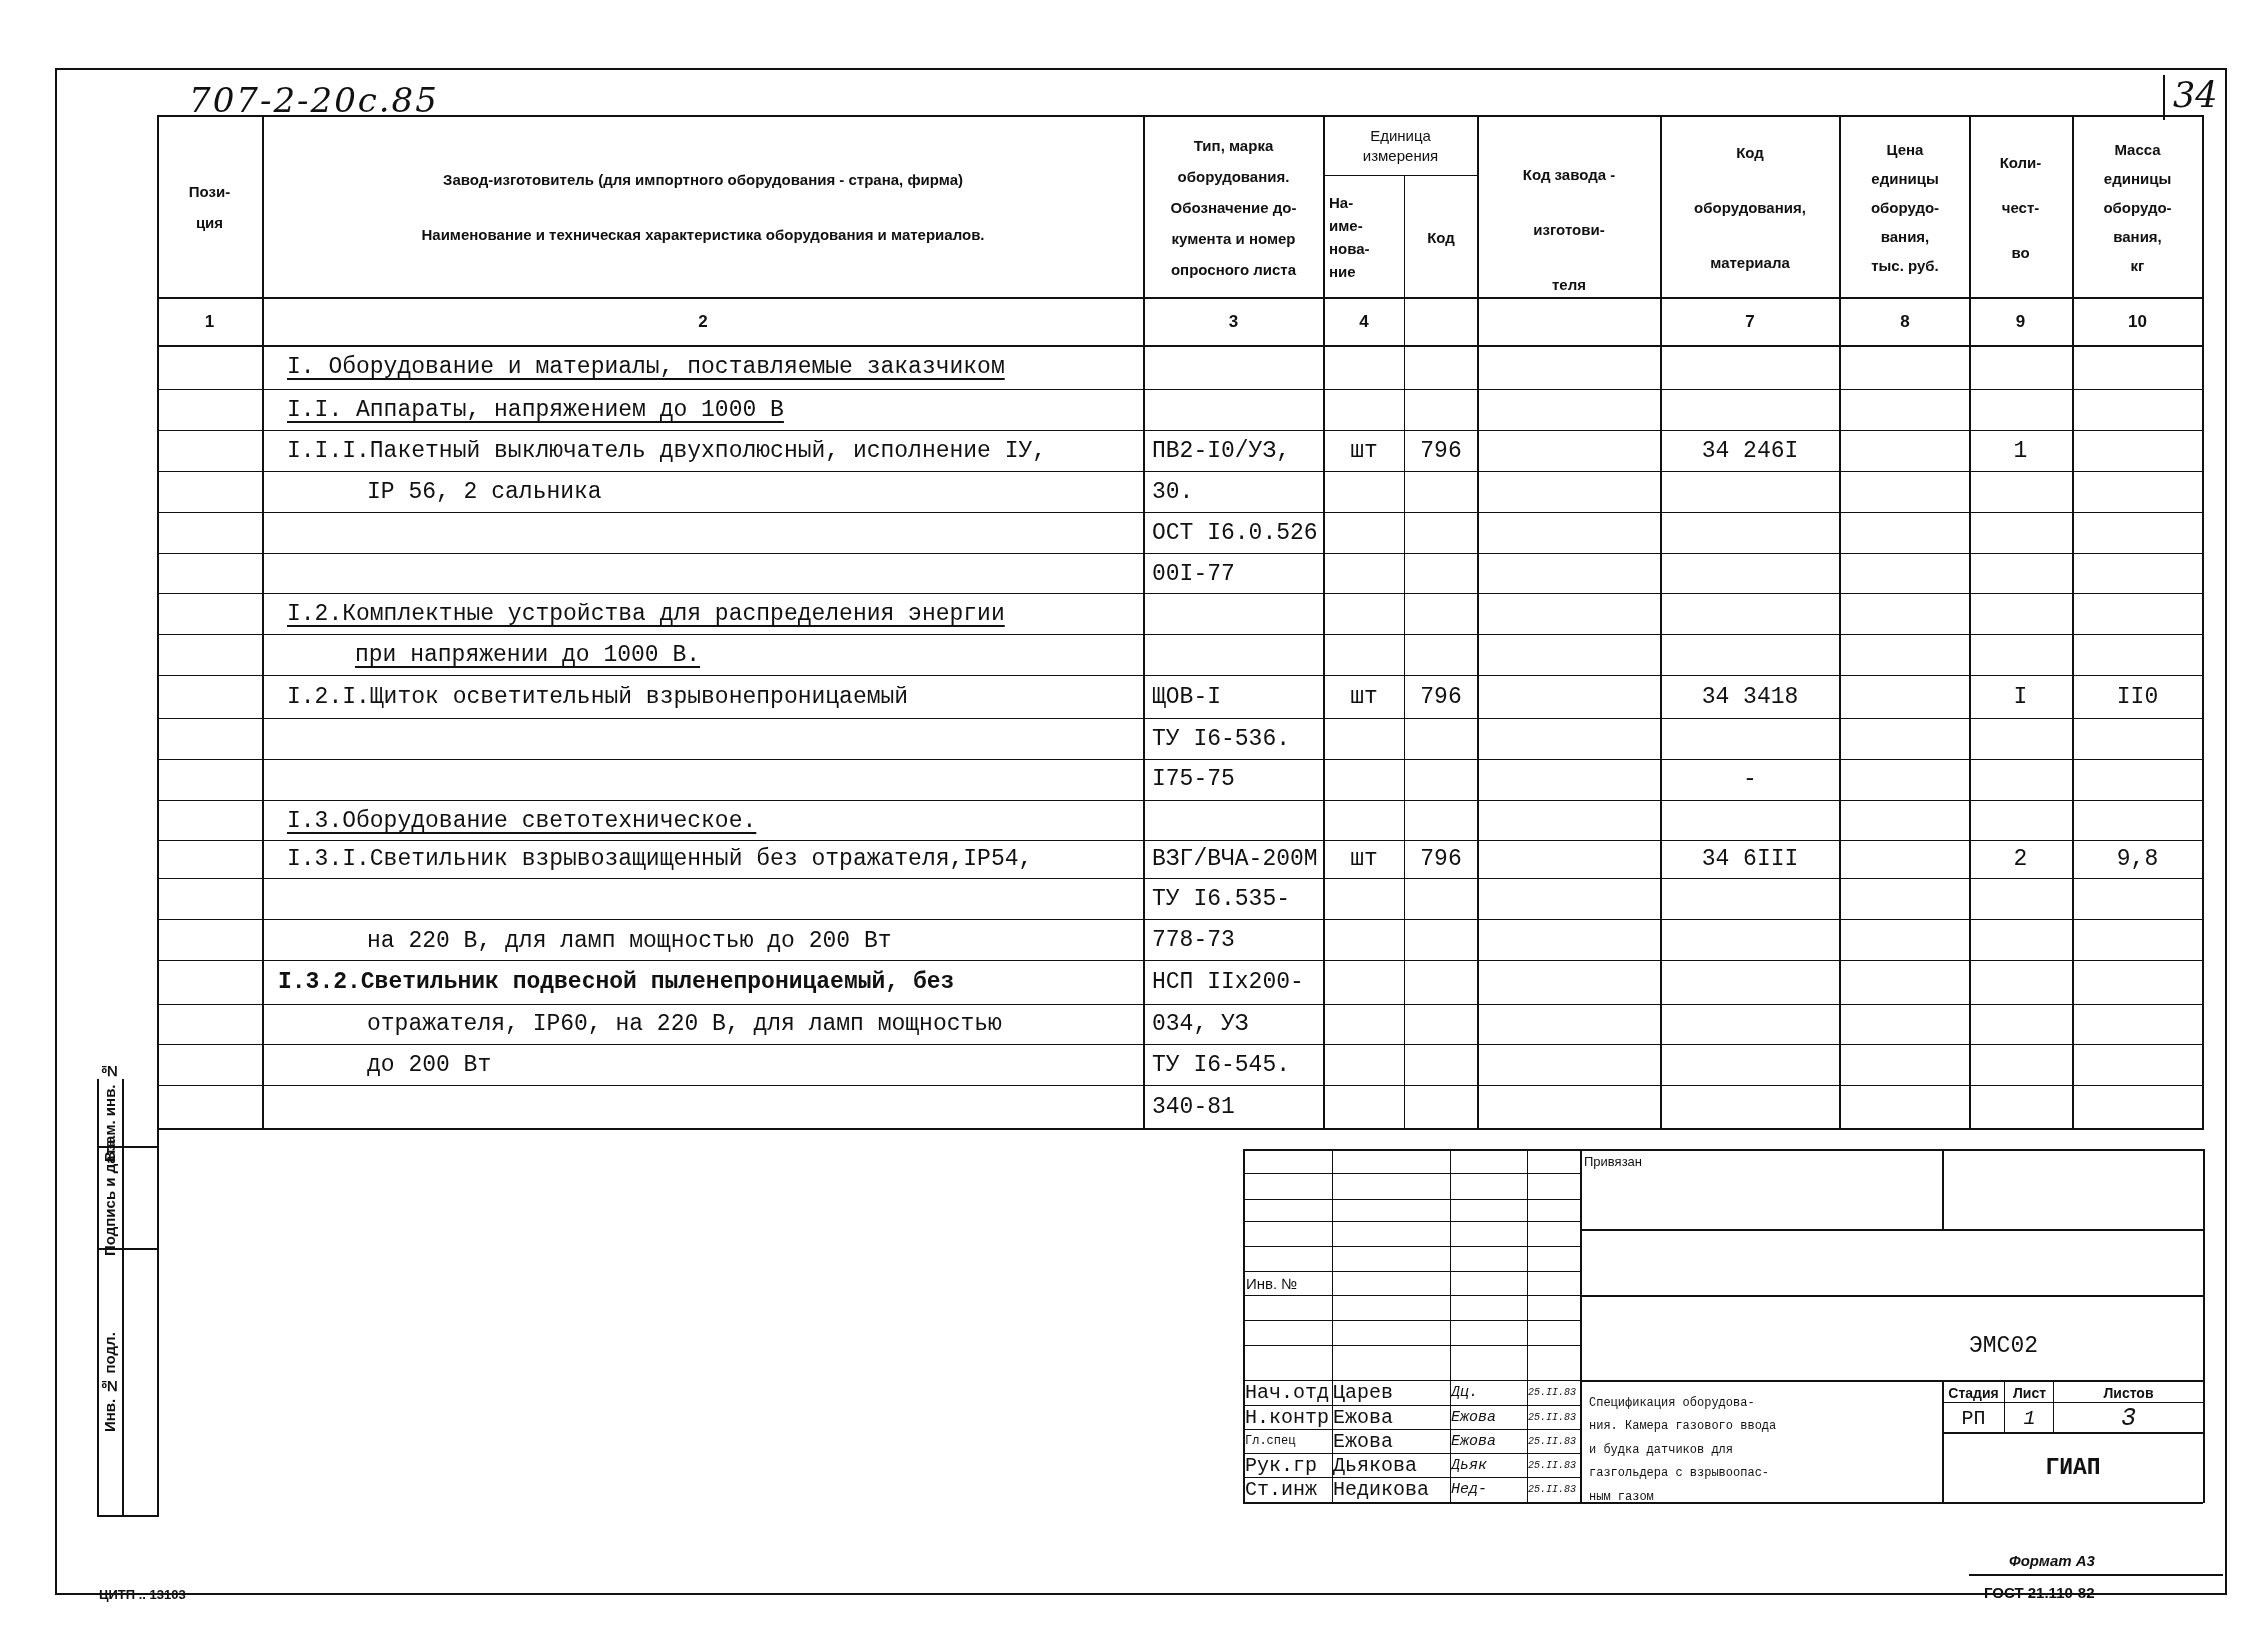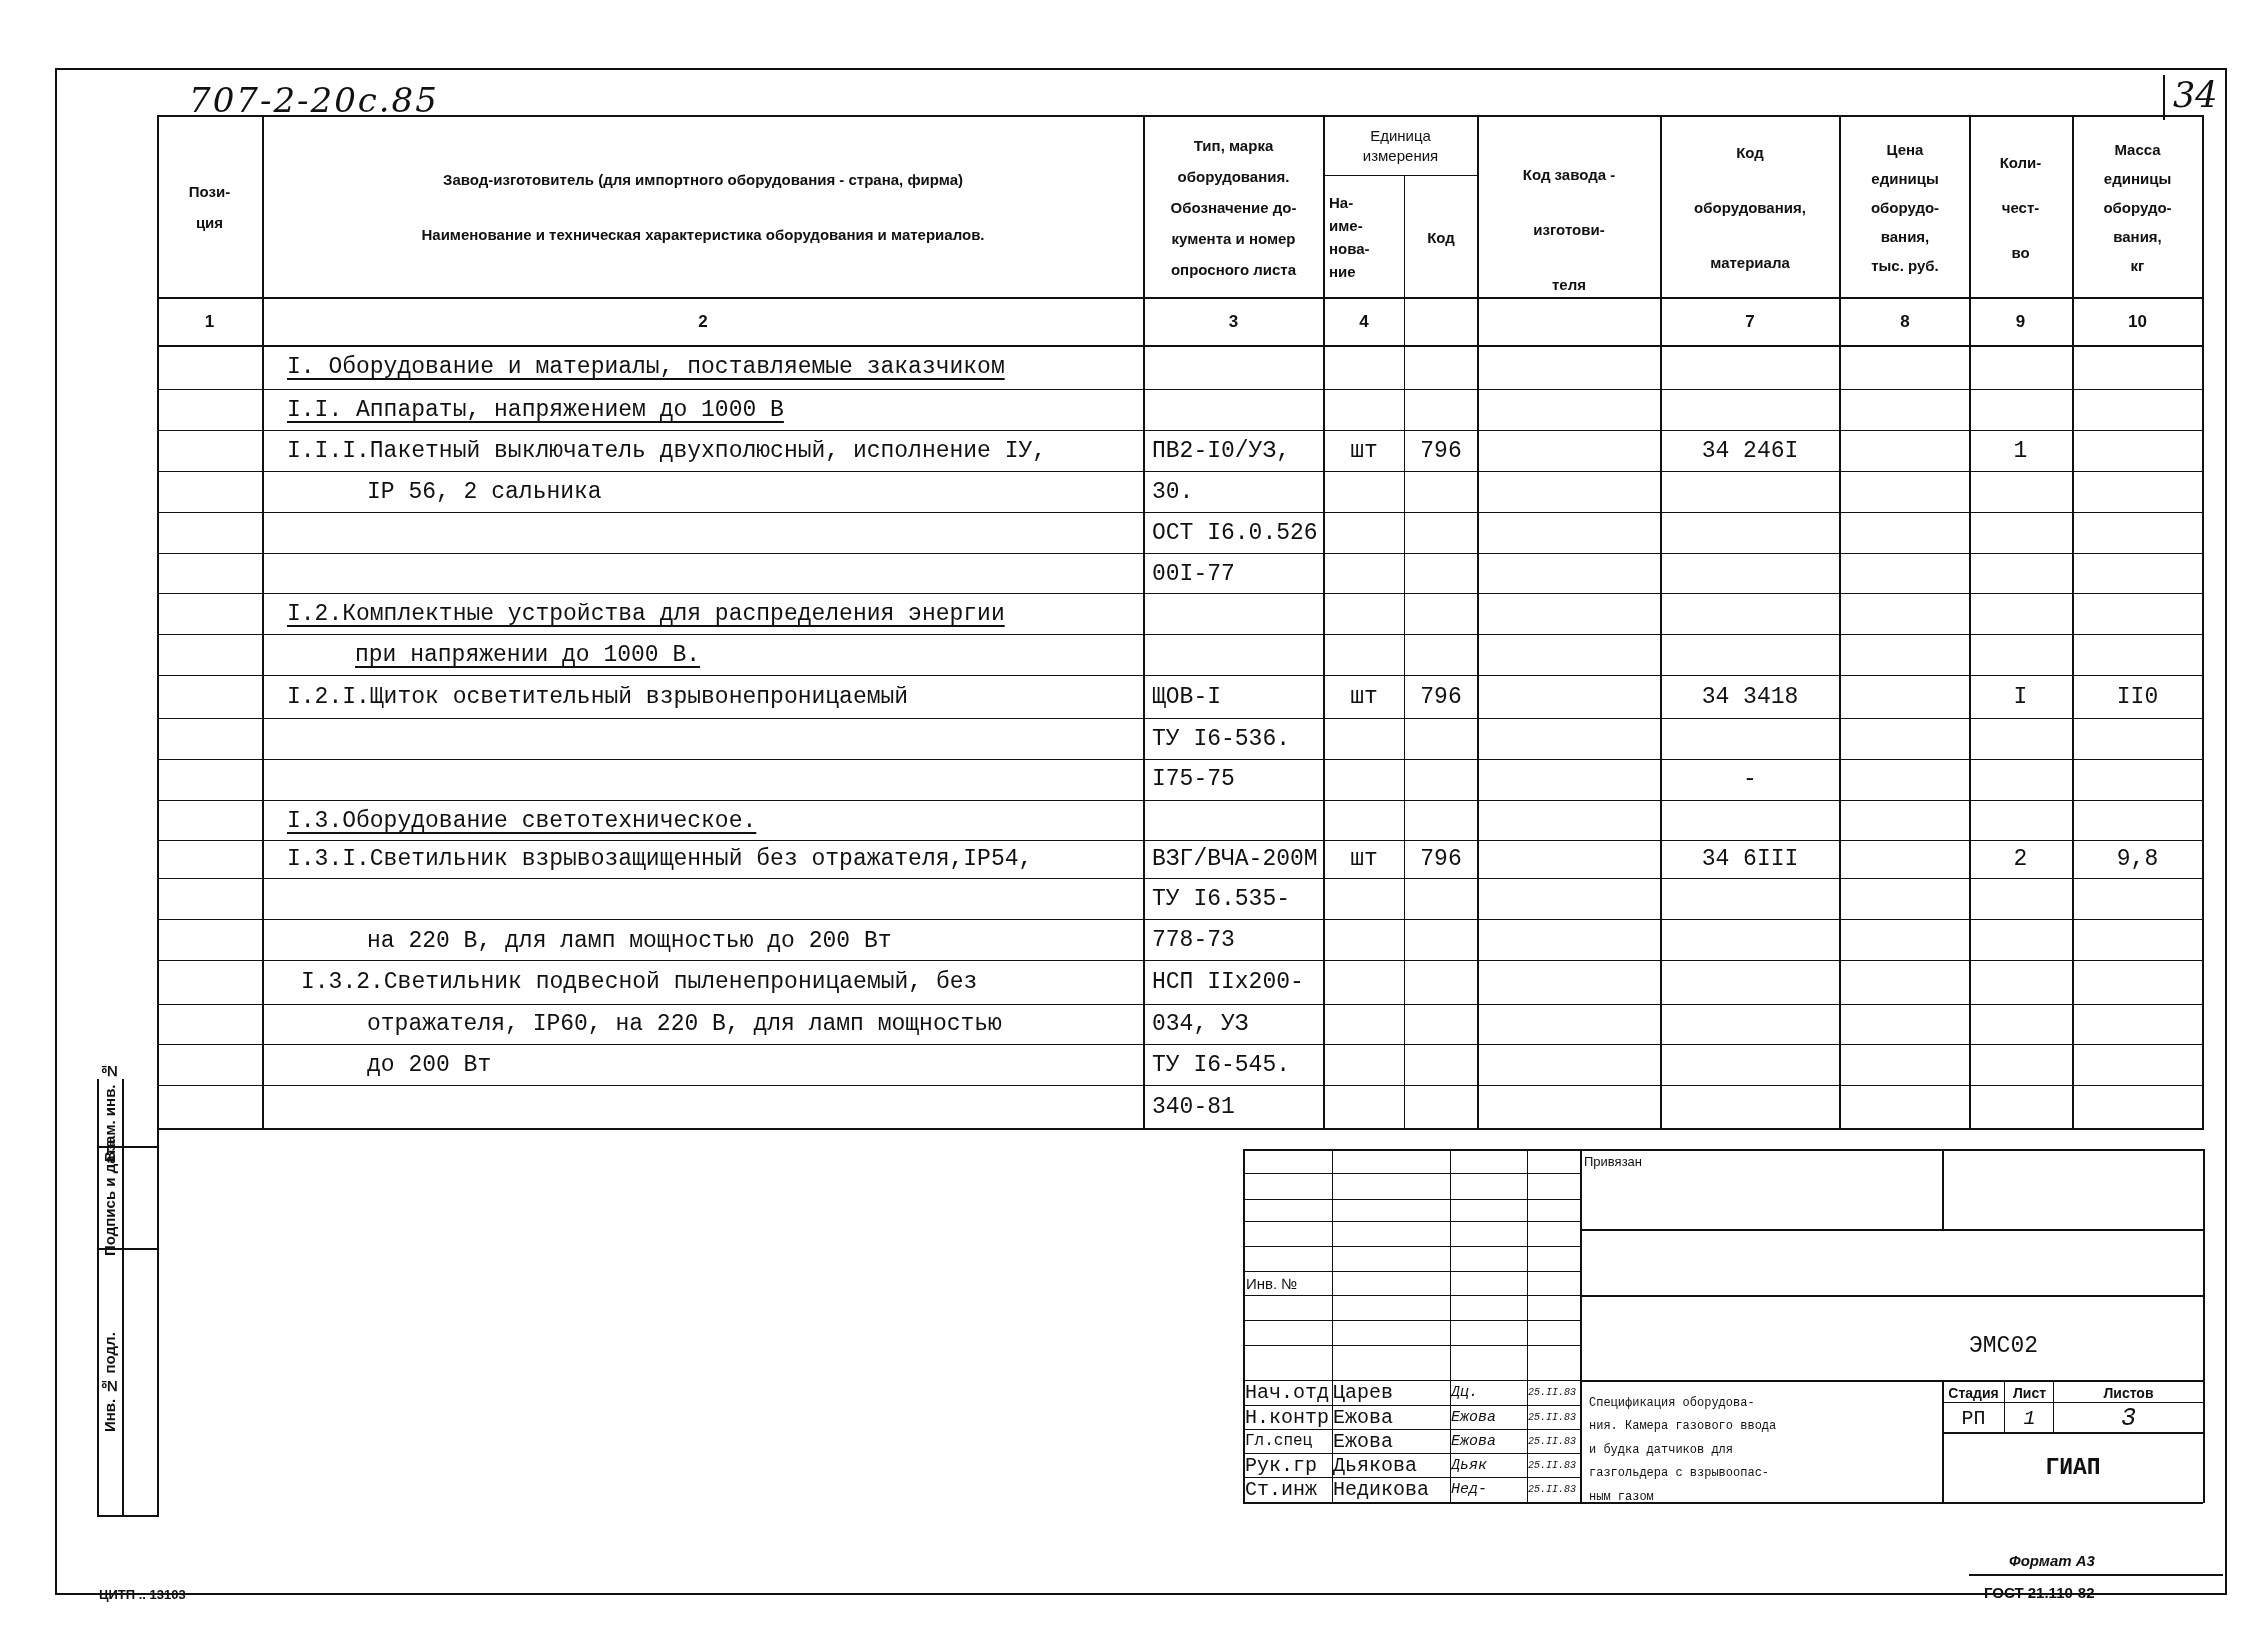--- a/index.html
+++ b/index.html
@@ -278,21 +278,21 @@
     <div class="cell" style="left: 1152px; top: 919px; width: 171px; height: 41px;">778-73</div>
     <div class="cell center" style="left: 1324px; top: 919px; width: 80px; height: 41px;"></div>
     <div class="cell center" style="left: 1405px; top: 919px; width: 72px; height: 41px;"></div>
     <div class="cell" style="left: 1486px; top: 919px; width: 174px; height: 41px;"></div>
     <div class="cell center" style="left: 1661px; top: 919px; width: 178px; height: 41px;"></div>
     <div class="cell" style="left: 1847px; top: 919px; width: 122px; height: 41px;"></div>
     <div class="cell center" style="left: 1970px; top: 919px; width: 101px; height: 41px;"></div>
     <div class="cell center" style="left: 2073px; top: 919px; width: 129px; height: 41px;"></div>
     <div class="hl thin" style="left: 157px; top: 960px; width: 2047px;"></div>
     <div class="cell" style="left: 166px; top: 960px; width: 95px; height: 44px;"></div>
-    <div class="cell" style="left: 301px; top: 960px; width: 855px; height: 44px;">I.3.2.Светильник подвесной пыленепроницаемый, без</div>
+    <div class="cell" style="left: 278px; top: 960px; width: 855px; height: 44px; font-weight: bold;">I.3.2.Светильник подвесной пыленепроницаемый, без</div>
     <div class="cell" style="left: 1152px; top: 960px; width: 171px; height: 44px;">НСП IIх200-</div>
     <div class="cell center" style="left: 1324px; top: 960px; width: 80px; height: 44px;"></div>
     <div class="cell center" style="left: 1405px; top: 960px; width: 72px; height: 44px;"></div>
     <div class="cell" style="left: 1486px; top: 960px; width: 174px; height: 44px;"></div>
     <div class="cell center" style="left: 1661px; top: 960px; width: 178px; height: 44px;"></div>
     <div class="cell" style="left: 1847px; top: 960px; width: 122px; height: 44px;"></div>
     <div class="cell center" style="left: 1970px; top: 960px; width: 101px; height: 44px;"></div>
     <div class="cell center" style="left: 2073px; top: 960px; width: 129px; height: 44px;"></div>
     <div class="hl thin" style="left: 157px; top: 1004px; width: 2047px;"></div>
     <div class="cell" style="left: 166px; top: 1004px; width: 95px; height: 40px;"></div>
@@ -393,21 +393,21 @@
 
 <div id="sigs">
     <div class="stamp" style="left: 1245px; top: 1380px; width: 87px; height: 25px; font-size: 20px; overflow: hidden;">Нач.отд</div>
     <div class="stamp" style="left: 1333px; top: 1380px; width: 116px; height: 25px; font-size: 20px; overflow: hidden;">Царев</div>
     <div class="stamp hand" style="left: 1451px; top: 1380px; width: 76px; height: 25px; font-size: 15px; overflow: hidden;">Дц.</div>
     <div class="stamp hand" style="left: 1528px; top: 1380px; width: 52px; height: 25px; font-size: 10px; overflow: hidden;">25.II.83</div>
     <div class="stamp" style="left: 1245px; top: 1405px; width: 87px; height: 24px; font-size: 20px; overflow: hidden;">Н.контр</div>
     <div class="stamp" style="left: 1333px; top: 1405px; width: 116px; height: 24px; font-size: 20px; overflow: hidden;">Ежова</div>
     <div class="stamp hand" style="left: 1451px; top: 1405px; width: 76px; height: 24px; font-size: 15px; overflow: hidden;">Ежова</div>
     <div class="stamp hand" style="left: 1528px; top: 1405px; width: 52px; height: 24px; font-size: 10px; overflow: hidden;">25.II.83</div>
-    <div class="stamp" style="left: 1245px; top: 1429px; width: 87px; height: 24.4px; font-size: 16px; overflow: hidden;">Гл.спец</div>
+    <div class="stamp" style="left: 1245px; top: 1429px; width: 87px; height: 24.4px; font-size: 12px; overflow: hidden;">Гл.спец</div>
     <div class="stamp" style="left: 1333px; top: 1429px; width: 116px; height: 24.4px; font-size: 20px; overflow: hidden;">Ежова</div>
     <div class="stamp hand" style="left: 1451px; top: 1429px; width: 76px; height: 24.4px; font-size: 15px; overflow: hidden;">Ежова</div>
     <div class="stamp hand" style="left: 1528px; top: 1429px; width: 52px; height: 24.4px; font-size: 10px; overflow: hidden;">25.II.83</div>
     <div class="stamp" style="left: 1245px; top: 1453px; width: 87px; height: 24px; font-size: 20px; overflow: hidden;">Рук.гр</div>
     <div class="stamp" style="left: 1333px; top: 1453px; width: 116px; height: 24px; font-size: 20px; overflow: hidden;">Дьякова</div>
     <div class="stamp hand" style="left: 1451px; top: 1453px; width: 76px; height: 24px; font-size: 15px; overflow: hidden;">Дьяк</div>
     <div class="stamp hand" style="left: 1528px; top: 1453px; width: 52px; height: 24px; font-size: 10px; overflow: hidden;">25.II.83</div>
     <div class="stamp" style="left: 1245px; top: 1477px; width: 87px; height: 25px; font-size: 20px; overflow: hidden;">Ст.инж</div>
     <div class="stamp" style="left: 1333px; top: 1477px; width: 116px; height: 25px; font-size: 20px; overflow: hidden;">Недикова</div>
     <div class="stamp hand" style="left: 1451px; top: 1477px; width: 76px; height: 25px; font-size: 15px; overflow: hidden;">Нед-</div>

